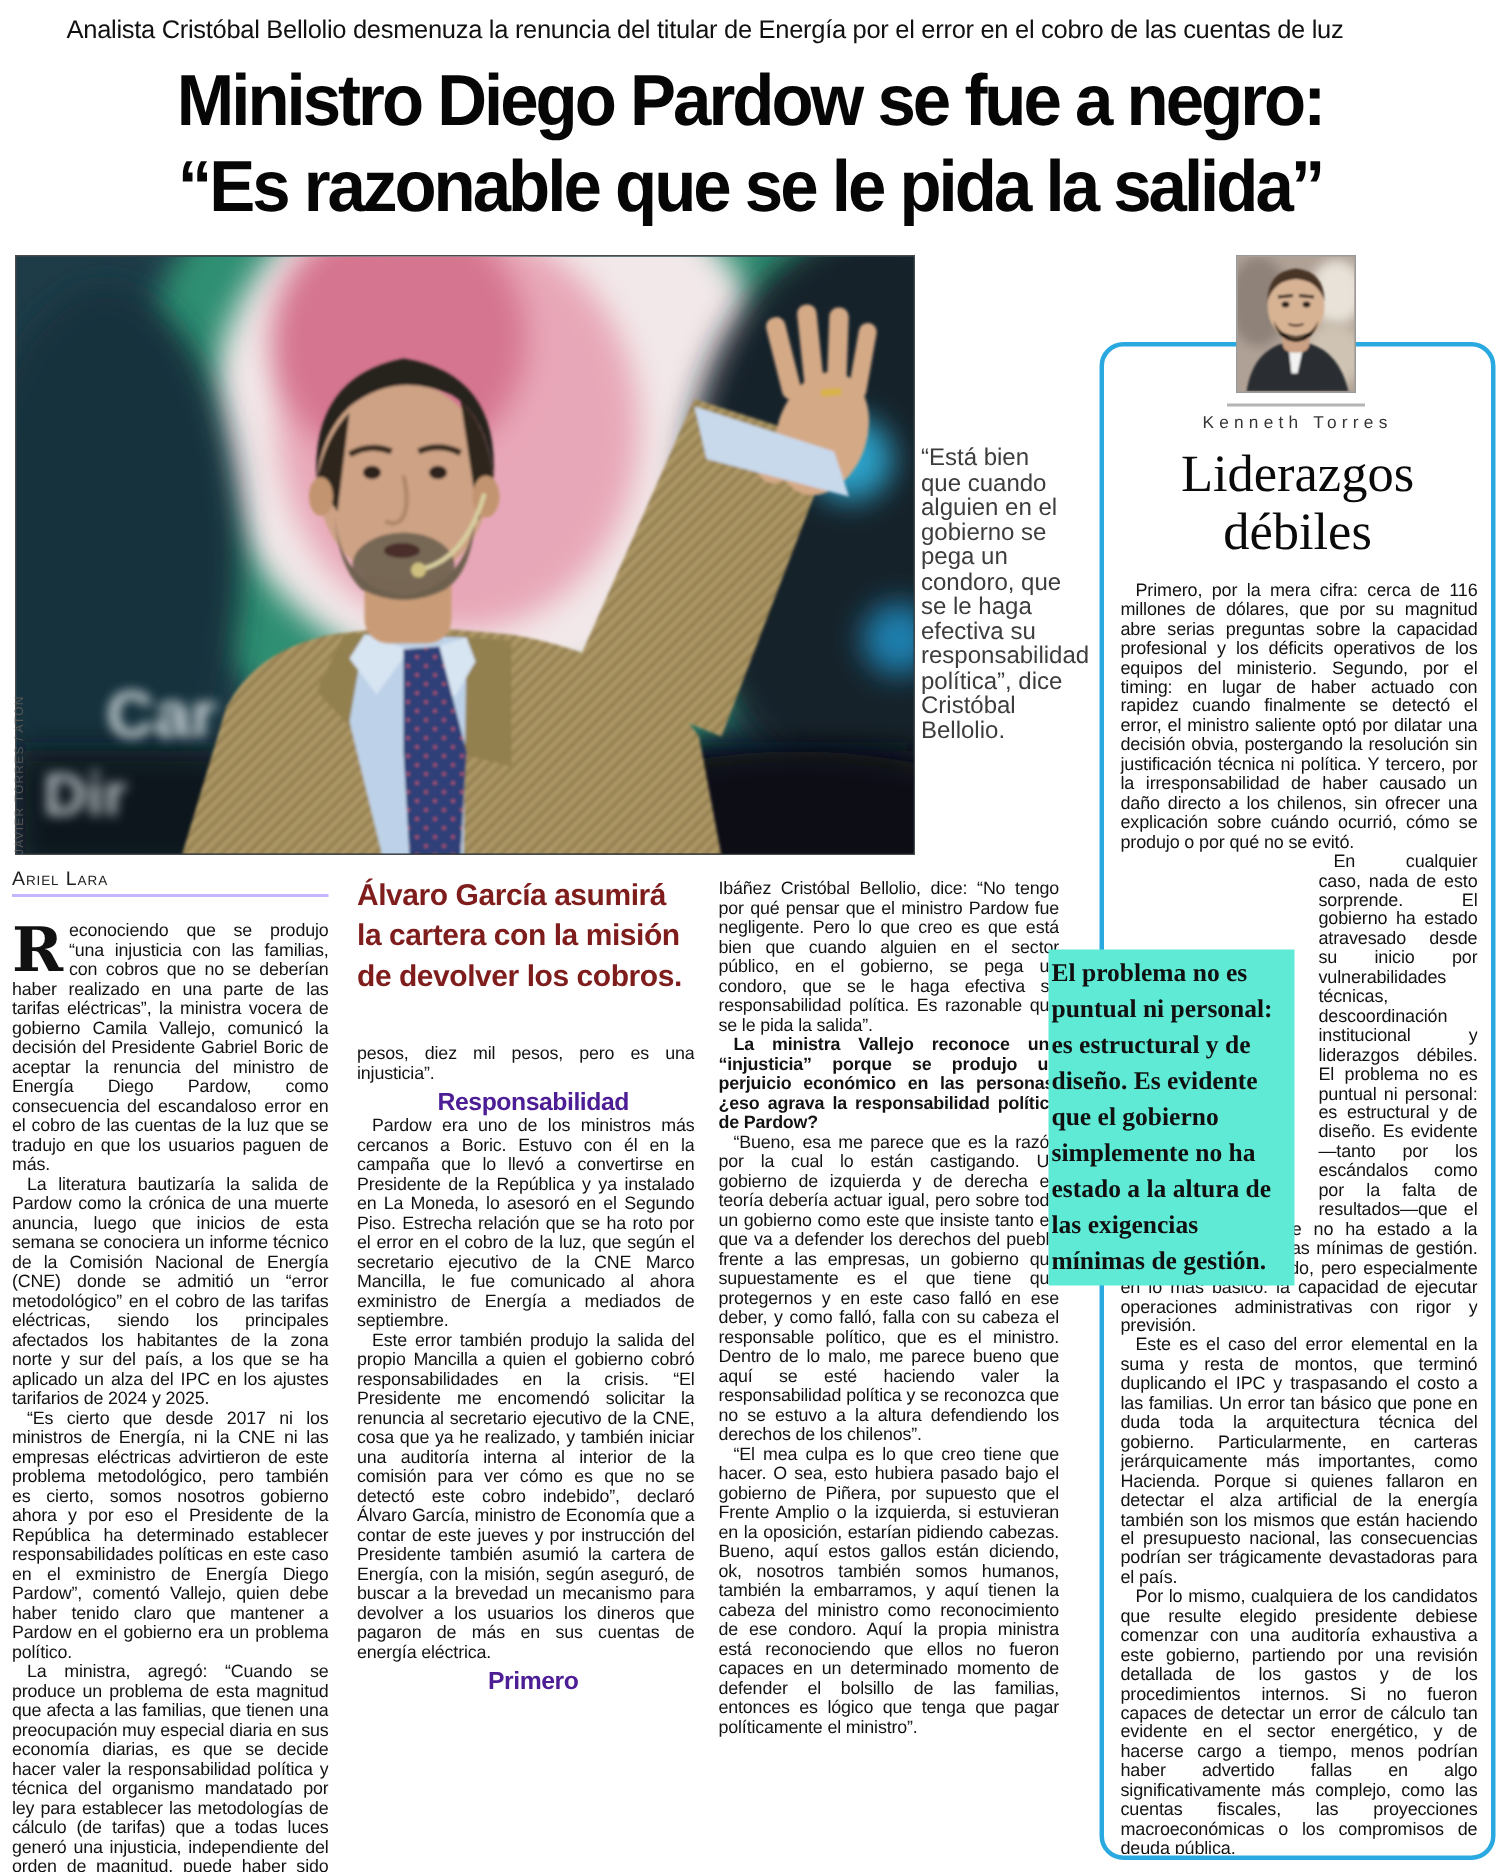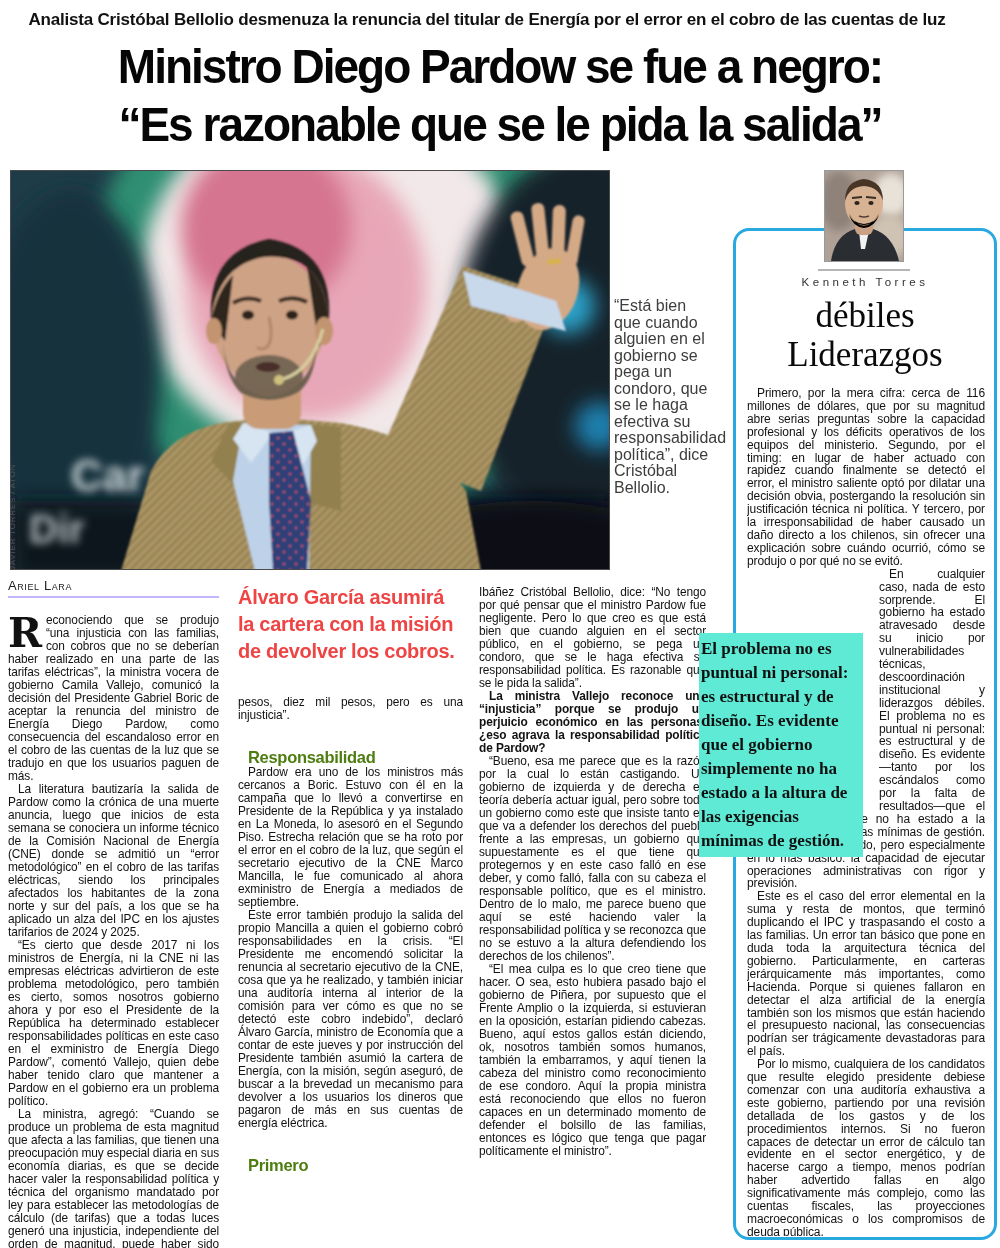--- a/index.html
+++ b/index.html
@@ -4,22 +4,22 @@
 <style>
   * { margin:0; padding:0; box-sizing:border-box; }
   html,body { background:#ffffff; }
   #page {
     position:relative; width:1000px; height:1248px; margin:0 auto;
     background:#ffffff; overflow:hidden;
     font-family:"Liberation Sans", sans-serif; color:#1a1a1a;
   }
   
   .kicker {
-    position:absolute; left:17px; top:10px; width:940px; text-align:center;
-    font-size:17px; letter-spacing:-0.2px; color:#111; font-weight:700;
+    position:absolute; left:0; top:10px; width:940px; text-align:center;
+    font-size:17px; letter-spacing:-0.2px; color:#111; font-weight:400;
   }
   .headline {
     position:absolute; left:0; top:38px; width:1000px; text-align:center;
     font-weight:700; font-size:46px; line-height:55px; letter-spacing:-2px; color:#060606;
     transform:scale(1,1.05); transform-origin:top center;
   }
   
   .photo-wrap {
     position:absolute; left:10px; top:170px; width:600px; height:400px;
     border:1px solid #4a4a4a; overflow:hidden; background:#1c3a46;
@@ -48,27 +48,27 @@
   .bodycol p.noindent { text-indent:0; }
   #col1 { left:8px;  top:614px; width:211px; height:634px; }
   #col2 { left:238px; top:584px; width:225px; height:664px; }
   #col3 { left:479px; top:586px; width:227px; height:662px; }
   p.dropcap::first-letter {
     float:left; font-family:"DejaVu Serif", serif; font-weight:700;
     font-size:41px; line-height:34px; padding:2px 4px 0 0; color:#111;
   }
   .intro-bold {
     font-size:20px; line-height:27px; font-weight:700; letter-spacing:-0.3px;
-    text-align:left; color:#ef4444; text-indent:0 !important;
+    text-align:left; color:#7f1d1d; text-indent:0 !important;
   }
   .col2-cont { margin-top:31px; }
   .subhead {
-    font-size:16.5px; font-weight:700; letter-spacing:-0.3px; color:#4d7c0f;
-    text-align:left; text-indent:0 !important; padding-left:10px;
-    margin-top:29px; margin-bottom:2px;
+    font-size:16.5px; font-weight:700; letter-spacing:-0.3px; color:#4c1d95;
+    text-align:center; text-indent:0 !important; padding-left:10px;
+    margin-top:7px; margin-bottom:2px;
   }
   .q-bold { font-weight:700; }
   .q-big {
     font-weight:700; font-size:14px; line-height:16px; letter-spacing:.3px;
   }
   
   .op-box {
     position:absolute; left:733px; top:228px; width:264px; height:1012px;
     border:3px solid #2aa9e0; border-radius:16px; background:#fff; z-index:1;
   }
@@ -269,22 +269,22 @@
         <ellipse cx="32" cy="32" rx="2.6" ry="2" fill="#2e241c"></ellipse>
         <ellipse cx="46" cy="32" rx="2.6" ry="2" fill="#2e241c"></ellipse>
         <path d="M27,27 L37,26 M41,26 L51,27" stroke="#3a2d22" stroke-width="2"></path>
         <path d="M34,45 Q39,47 44,45" stroke="#5a3c34" stroke-width="1.6" fill="none"></path>
       </g>
     </svg>
   </div>
   <div class="op-rule"></div>
   <div class="op-author">Kenneth Torres</div>
   <div class="op-title">
+    <div>Liderazgos</div>
     <div>débiles</div>
-    <div>Liderazgos</div>
   </div>
 
   <div class="op-body">
     <p>Primero, por la mera cifra: cerca de 116 millones de dólares, que por su magnitud abre serias preguntas sobre la capacidad profesional y los déficits operativos de los equipos del ministerio. Segundo, por el timing: en lugar de haber actuado con rapidez cuando finalmente se detectó el error, el ministro saliente optó por dilatar una decisión obvia, postergando la resolución sin justificación técnica ni política. Y tercero, por la irresponsabilidad de haber causado un daño directo a los chilenos, sin ofrecer una explicación sobre cuándo ocurrió, cómo se produjo o por qué no se evitó.</p>
     <p><span class="inset-push"></span><span>En cualquier caso, nada de esto sorprende. El gobierno ha estado atravesado desde su inicio por vulnerabilidades técnicas, descoordinación institucional y liderazgos débiles. El problema no es puntual ni personal: es estructural y de diseño. Es evidente—tanto por los escándalos como por la falta de resultados—que el gobierno simplemente no ha estado a la altura de las exigencias mínimas de gestión. Ha fallado en casi todo, pero especialmente en lo más básico: la capacidad de ejecutar operaciones administrativas con rigor y previsión.</span></p>
     <p>Este es el caso del error elemental en la suma y resta de montos, que terminó duplicando el IPC y traspasando el costo a las familias. Un error tan básico que pone en duda toda la arquitectura técnica del gobierno. Particularmente, en carteras jerárquicamente más importantes, como Hacienda. Porque si quienes fallaron en detectar el alza artificial de la energía también son los mismos que están haciendo el presupuesto nacional, las consecuencias podrían ser trágicamente devastadoras para el país.</p>
     <p>Por lo mismo, cualquiera de los candidatos que resulte elegido presidente debiese comenzar con una auditoría exhaustiva a este gobierno, partiendo por una revisión detallada de los gastos y de los procedimientos internos. Si no fueron capaces de detectar un error de cálculo tan evidente en el sector energético, y de hacerse cargo a tiempo, menos podrían haber advertido fallas en algo significativamente más complejo, como las cuentas fiscales, las proyecciones macroeconómicas o los compromisos de deuda pública.</p>
   </div>
 
   <div class="inset-quote">El problema no es puntual ni personal: es estructural y de diseño. Es evidente que el gobierno simplemente no ha estado a la altura de las exigencias mínimas de gestión.</div>

